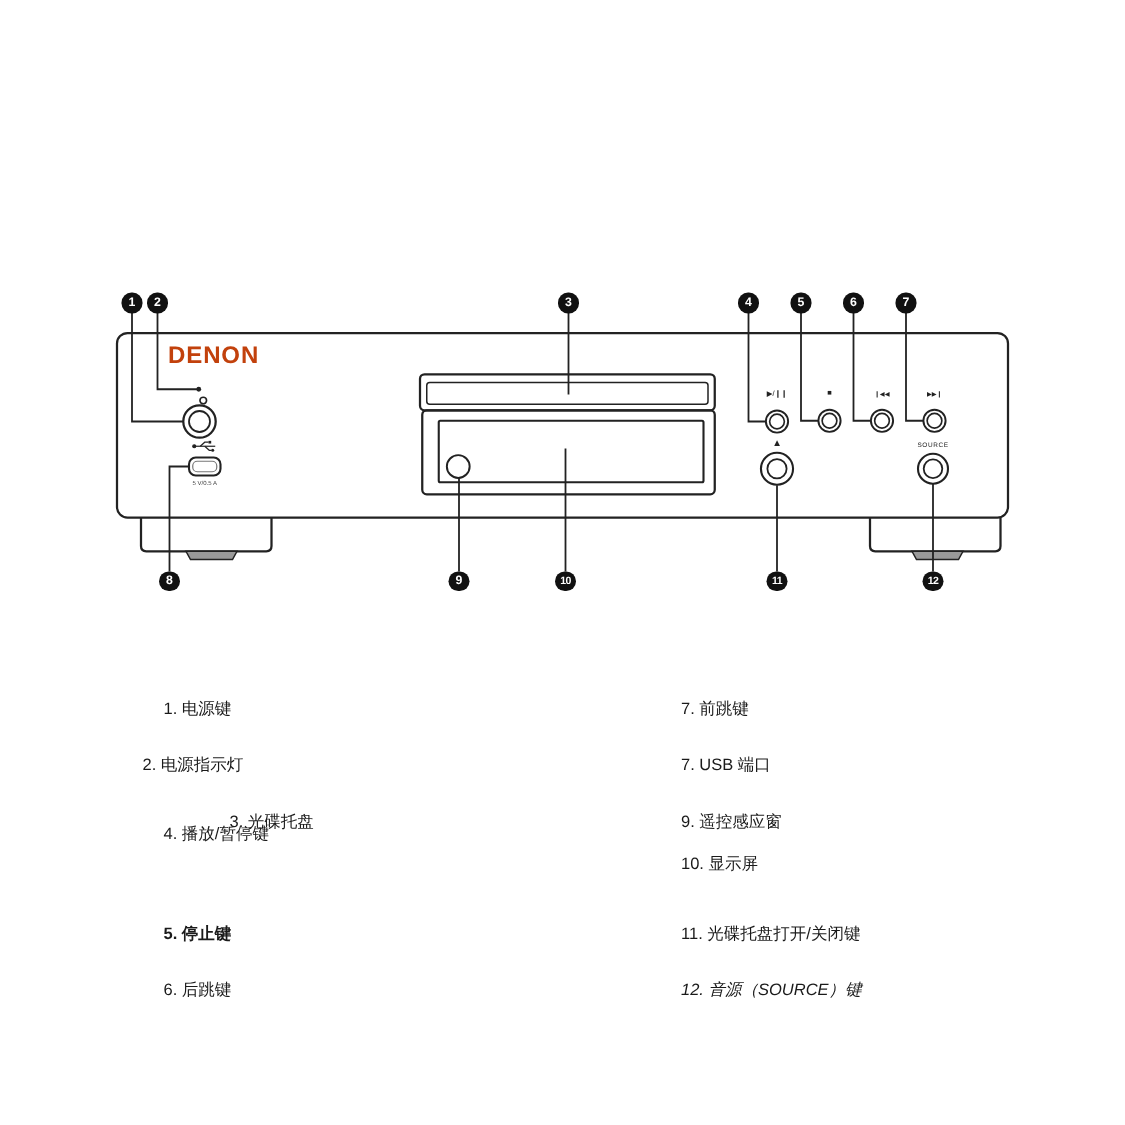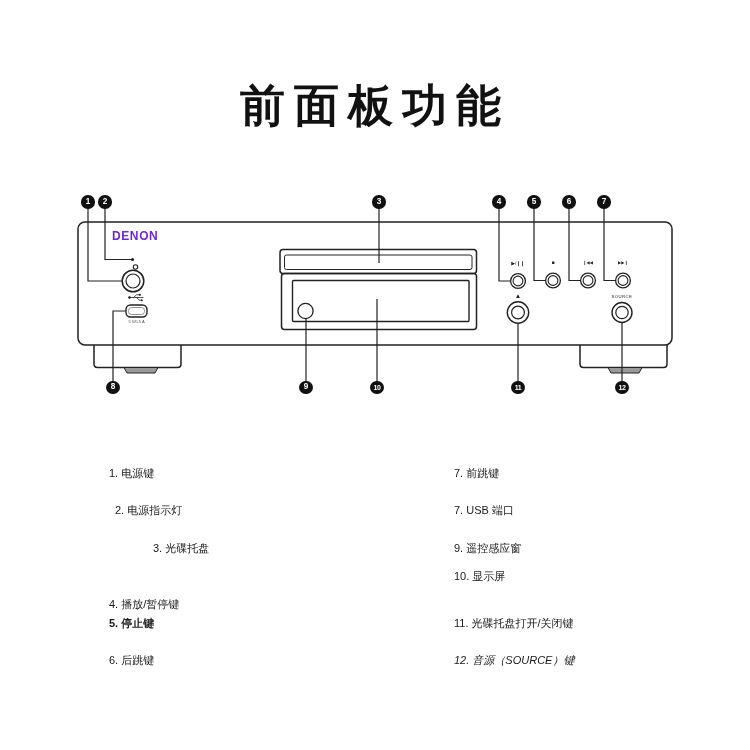--- a/index.html
+++ b/index.html
@@ -2,33 +2,32 @@
 <html><head>
 <meta charset="utf-8">
 <style>
   html,body{margin:0;padding:0;background:#fff;}
   .canvas{position:relative;width:750px;height:750px;background:#fff;overflow:hidden;
           font-family:"Liberation Sans","DejaVu Sans",sans-serif;color:#1a1a1a;}
   .page-title{position:absolute;left:0;top:76px;width:750px;text-align:center;
               font-size:45px;font-weight:700;letter-spacing:9px;color:#111;white-space:nowrap;}
   svg.diagram{position:absolute;left:0;top:0;width:750px;height:750px;}
   .dev-label{position:absolute;transform:translateX(-50%);color:#222;white-space:nowrap;line-height:1;}
-  .brand{position:absolute;font-size:12px;font-weight:700;letter-spacing:0.6px;color:#6d28d9;line-height:1;}
+  .brand{position:absolute;font-size:16px;font-weight:700;letter-spacing:0.6px;color:#c2410c;line-height:1;}
   .callout{position:absolute;width:13.4px;height:13.4px;border-radius:50%;background:#111;
            color:#fff;font-size:8.2px;font-weight:700;display:flex;align-items:center;justify-content:center;
            line-height:1;}
   .callout.two{font-size:7px;letter-spacing:-0.4px;}
   .legend{position:absolute;font-size:11px;color:#1a1a1a;white-space:nowrap;line-height:1.2;}
 </style>
 </head>
 <body>
 
 <div class="canvas">
 
-  <div class="page-title">前面板功能</div>
 
   <svg class="diagram" viewBox="0 0 750 750">
     <g fill="none" stroke="#222" stroke-width="1.5">
 
       <rect x="78" y="222" width="594" height="123" rx="7"></rect>
 
       <path d="M94,345 v19 q0,3.5 3.5,3.5 h80 q3.5,0 3.5,-3.5 v-19"></path>
       <path d="M580,345 v19 q0,3.5 3.5,3.5 h80 q3.5,0 3.5,-3.5 v-19"></path>
       <path d="M124,367.5 h34 l-3,5.5 h-28 z" fill="#9a9a9a" stroke-width="1"></path>
       <path d="M608,367.5 h34 l-3,5.5 h-28 z" fill="#9a9a9a" stroke-width="1"></path>
@@ -104,23 +103,23 @@
   <div class="callout" style="left:562.3px;top:195.3px;">6</div>
   <div class="callout" style="left:597.3px;top:195.3px;">7</div>
   <div class="callout" style="left:106.3px;top:380.8px;">8</div>
   <div class="callout" style="left:299.3px;top:380.8px;">9</div>
   <div class="callout two" style="left:370.3px;top:380.8px;">10</div>
   <div class="callout two" style="left:511.3px;top:380.8px;">11</div>
   <div class="callout two" style="left:615.3px;top:380.8px;">12</div>
 
   <div>
     <div class="legend" style="left:109px;top:467px;">1. 电源键</div>
-    <div class="legend" style="left:115px;top:504px;text-align:right;">2. 电源指示灯</div>
+    <div class="legend" style="left:95px;top:504px;text-align:right;">2. 电源指示灯</div>
     <div class="legend" style="left:109px;top:542px;margin-left:44px;">3. 光碟托盘</div>
-    <div class="legend" style="left:109px;top:598px;">4. 播放/暂停键</div>
+    <div class="legend" style="left:109px;top:550px;">4. 播放/暂停键</div>
     <div class="legend" style="left:109px;top:617px;font-weight:bold;">5. 停止键</div>
     <div class="legend" style="left:109px;top:654px;">6. 后跳键</div>
   </div>
   <div>
     <div class="legend" style="left:454px;top:467px;">7. 前跳键</div>
     <div class="legend" style="left:454px;top:504px;">7. USB 端口</div>
     <div class="legend" style="left:454px;top:542px;">9. 遥控感应窗</div>
     <div class="legend" style="left:454px;top:570px;">10. 显示屏</div>
     <div class="legend" style="left:454px;top:617px;">11. 光碟托盘打开/关闭键</div>
     <div class="legend" style="left:454px;top:654px;font-style:italic;">12. 音源（SOURCE）键</div>

